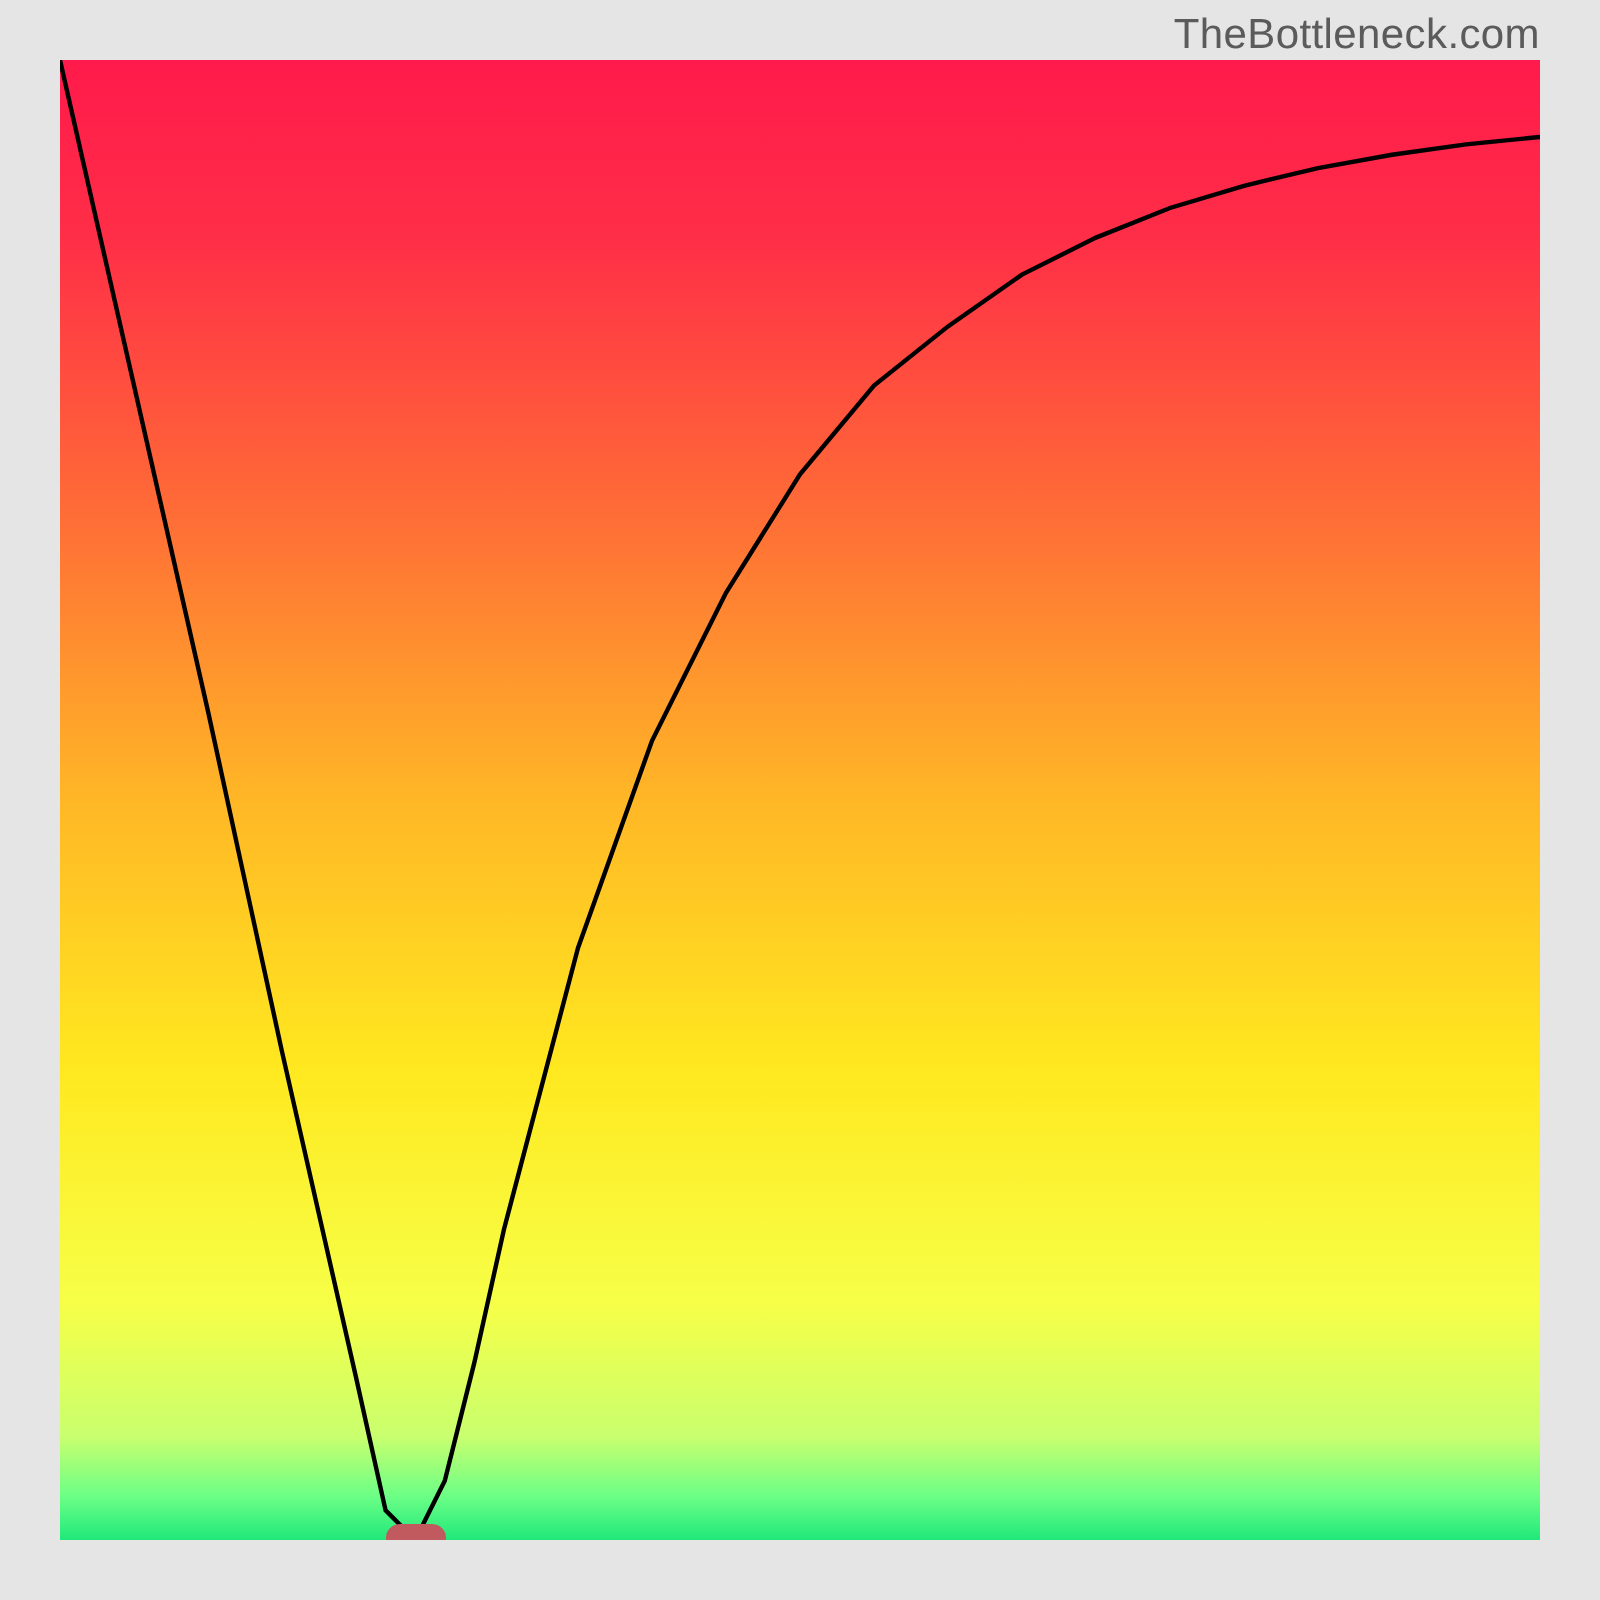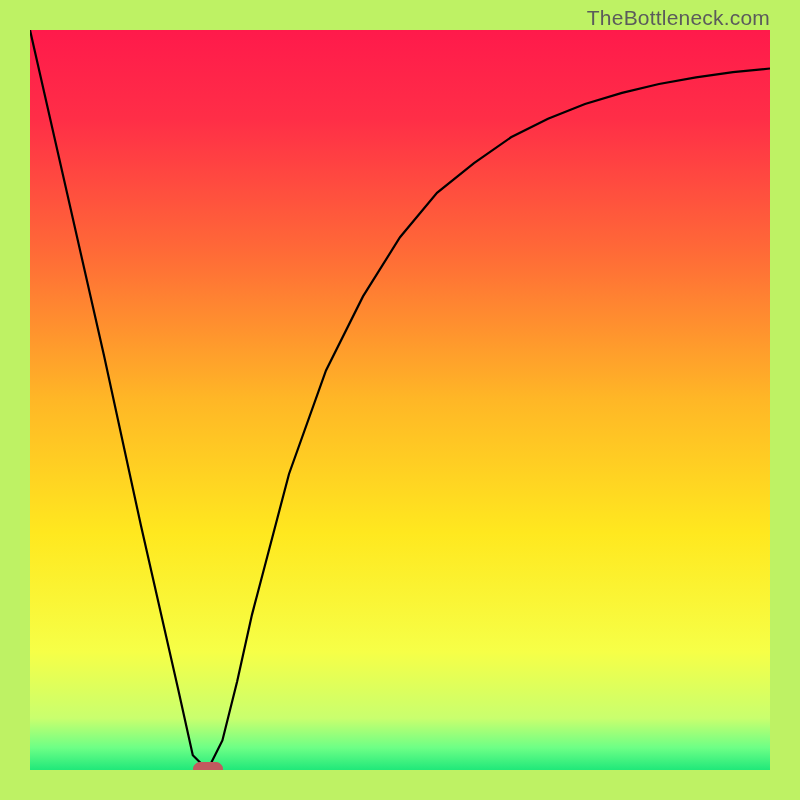--- a/index.html
+++ b/index.html
@@ -10,21 +10,21 @@
     background: #000;
     overflow: hidden;
     font-family: Arial, Helvetica, sans-serif;
   }
   .frame {
     position: absolute;
     top: 0;
     left: 0;
     width: 800px;
     height: 800px;
-    background: #bef264;
+    background: #e5e5e5;
   }
   .plot-area {
     position: absolute;
     top: 30px;
     left: 30px;
     width: 740px;
     height: 740px;
     overflow: hidden;
   }
   .gradient {

